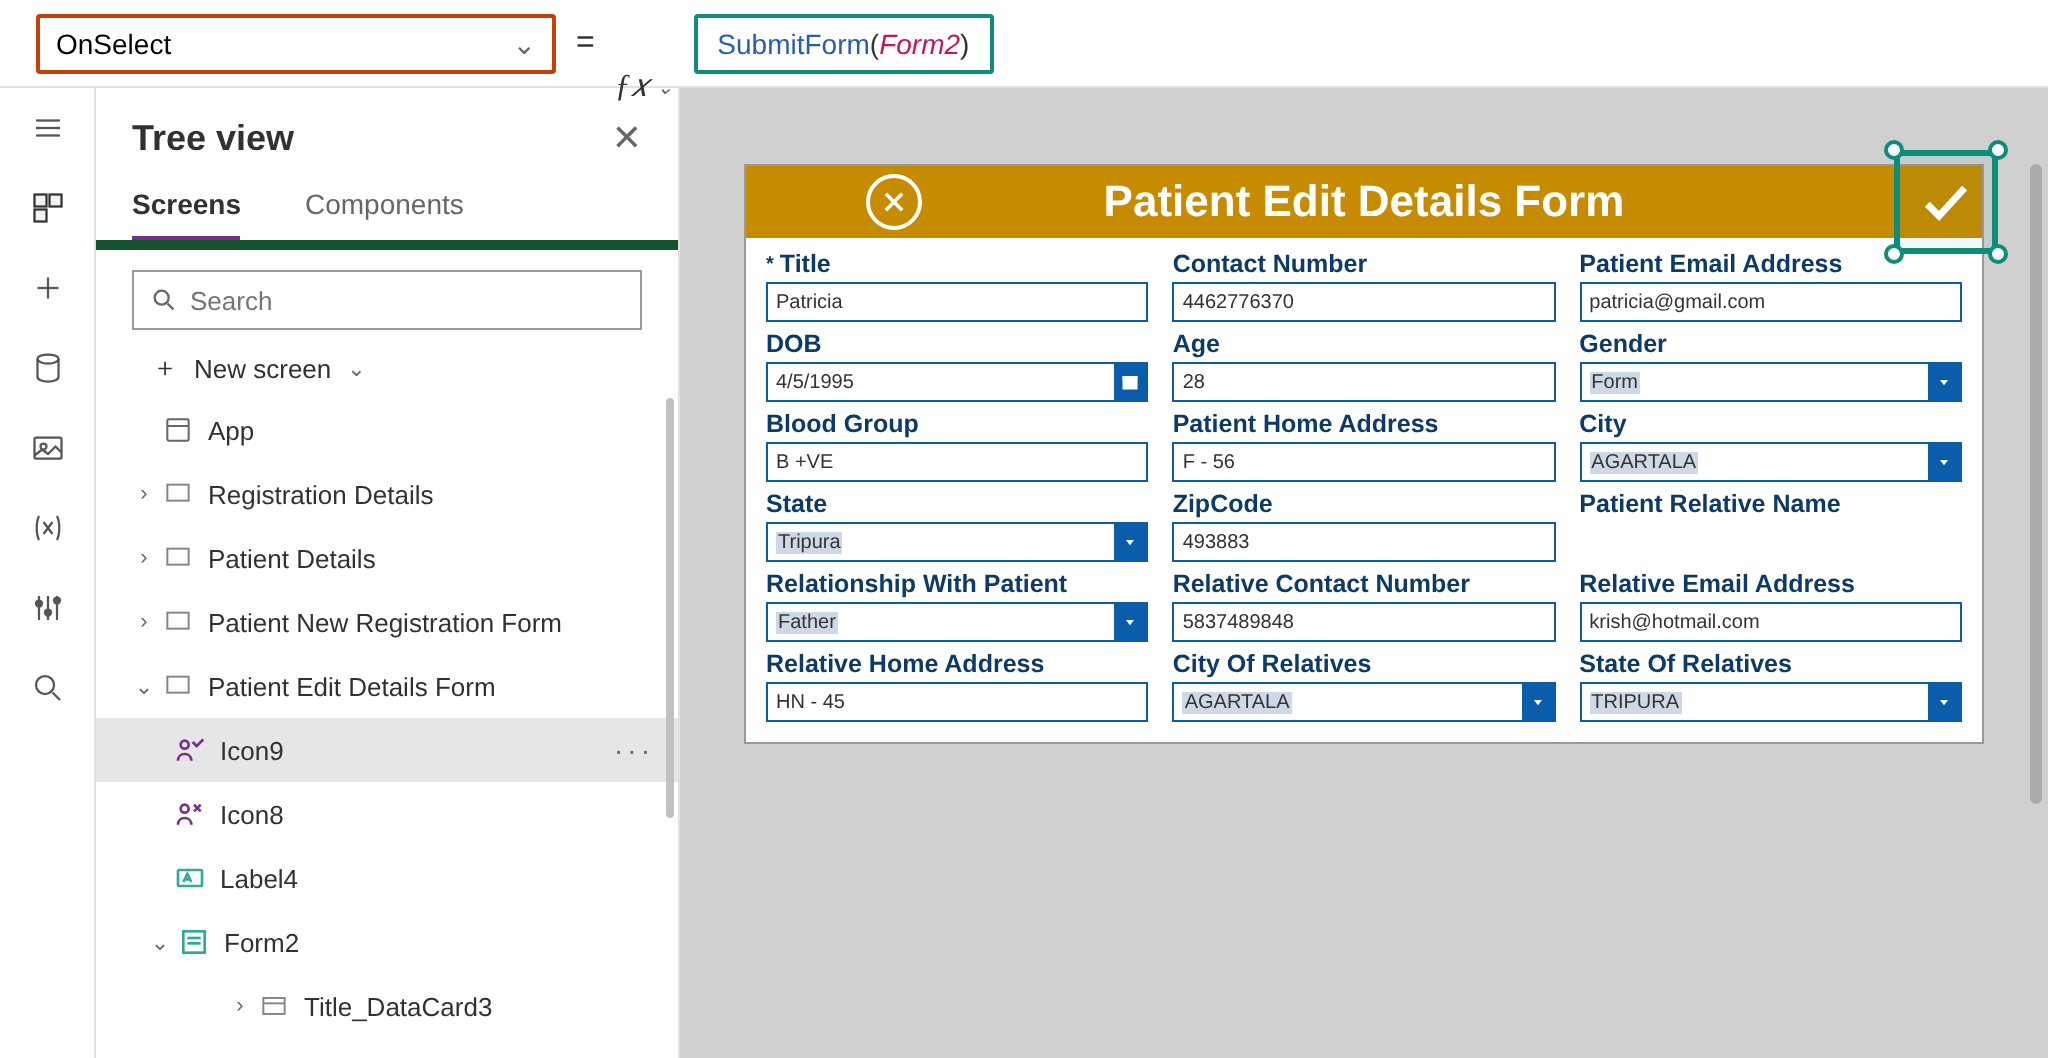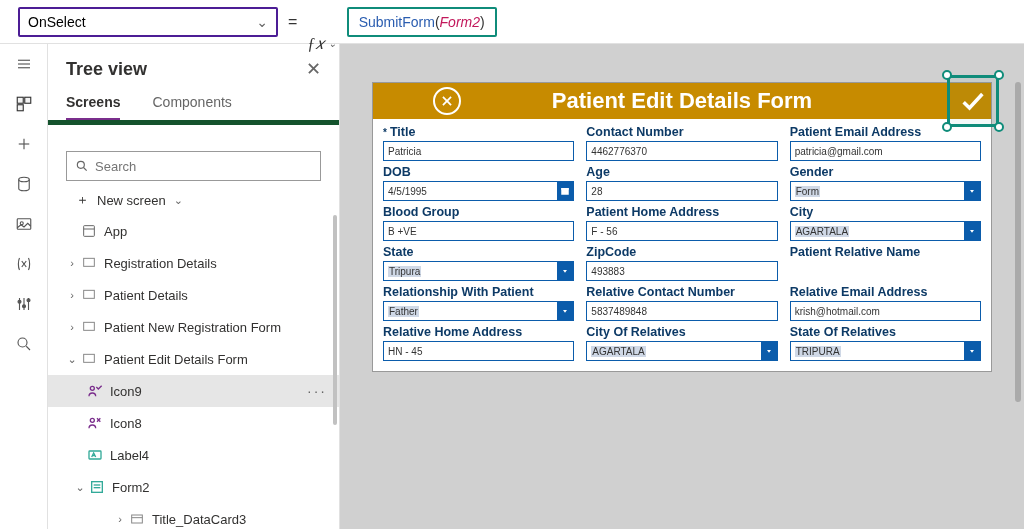--- a/index.html
+++ b/index.html
@@ -1,20 +1,20 @@
 <!DOCTYPE html>
 <html><head>
 <meta charset="utf-8">
 <style>
 * { box-sizing: border-box; margin: 0; padding: 0; font-family: "Segoe UI", Arial, sans-serif; }
 html, body { width: 1024px; height: 529px; overflow: hidden; background: #fff; }
 
 
 .formula-bar { height: 44px; display: flex; align-items: center; border-bottom: 1px solid #e1e1e1; padding: 0 10px 0 18px; gap: 10px; }
-.prop-dd { width: 260px; height: 30px; border: 2px solid #4c1d95; border-radius: 2px; display: flex; align-items: center; padding: 0 8px; font-size: 14px; justify-content: space-between; }
+.prop-dd { width: 260px; height: 30px; border: 2px solid #c2410c; border-radius: 2px; display: flex; align-items: center; padding: 0 8px; font-size: 14px; justify-content: space-between; }
 .prop-dd .chev { color: #666; }
 .eq { font-size: 16px; color: #333; }
 .fx { font-style: italic; font-family: "Times New Roman", serif; font-size: 16px; color: #333; display: flex; align-items: center; gap: 4px; margin-top: 44px; }
 .fx .chev-sm { font-size: 10px; color: #666; }
 .formula-box { height: 30px; border: 2px solid #0f8c7a; border-radius: 2px; display: flex; align-items: center; padding: 0 10px; font-family: Consolas, monospace; font-size: 14px; }
 .tok-fn { color: #2a5db0; }
 .tok-paren { color: #333; }
 .tok-obj { color: #c2185b; font-style: italic; }
 
 
@@ -28,21 +28,21 @@
 
 
 .tree-panel { width: 292px; border-right: 1px solid #e1e1e1; display: flex; flex-direction: column; padding: 14px 0 0 0; }
 .tree-head { display: flex; align-items: center; justify-content: space-between; padding: 0 18px 6px 18px; }
 .tree-title { font-size: 18px; font-weight: 600; color: #323130; }
 .tree-close { font-size: 18px; color: #666; cursor: pointer; }
 .tree-tabs { display: flex; gap: 32px; padding: 8px 18px 0 18px; border-bottom: 5px solid #14532d; }
 .tree-tab { padding-bottom: 8px; font-size: 14px; color: #666; cursor: pointer; }
 .tree-tab.active { color: #323130; border-bottom: 2px solid #7a2e8c; font-weight: 600; }
 .search-wrap { padding: 10px 18px; }
-.search-box { height: 30px; border: 1px solid #999; display: flex; align-items: center; padding: 0 8px; gap: 6px; margin-top: 16px; }
+.search-box { height: 30px; border: 1px solid #999; display: flex; align-items: center; padding: 0 8px; gap: 6px; }
 .search-box input { border: none; outline: none; font-size: 13px; flex: 1; }
 .newscreen { padding: 0 18px 6px 28px; display: flex; align-items: center; gap: 8px; font-size: 13px; color: #323130; cursor: pointer; }
 .tree-list { flex: 1; overflow-y: auto; position: relative; }
 .tree-row { display: flex; align-items: center; height: 32px; font-size: 13px; color: #323130; cursor: pointer; padding-right: 8px; }
 .tree-row.sel { background: #e6e6e6; }
 .tree-row .exp { width: 16px; text-align: center; color: #666; font-size: 11px; }
 .tree-row .ico { width: 18px; height: 18px; margin-right: 6px; display: inline-flex; align-items: center; justify-content: center; }
 .tree-row .ico svg { width: 16px; height: 16px; }
 .tree-row .lbl { flex: 1; white-space: nowrap; overflow: hidden; text-overflow: ellipsis; }
 .tree-row .more { color: #666; letter-spacing: 2px; font-size: 14px; padding-right: 4px; }

